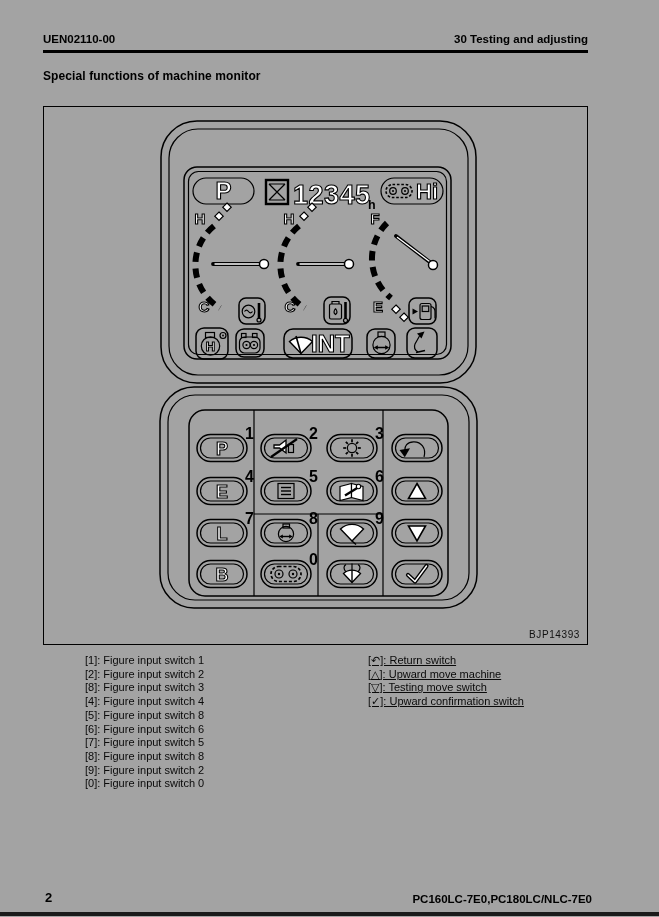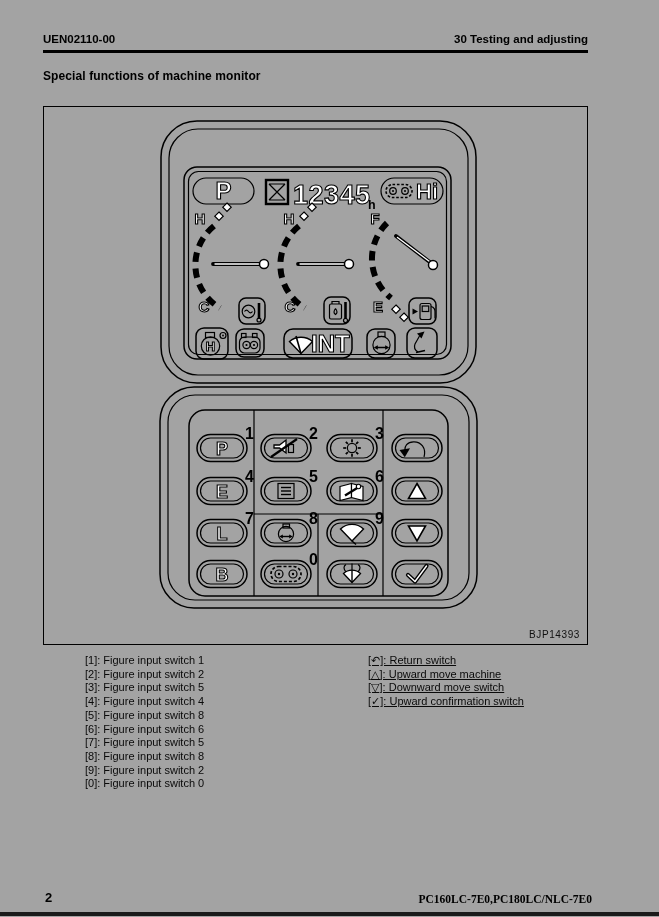--- a/index.html
+++ b/index.html
@@ -11,21 +11,21 @@
   .hdr-rule{left:43px;top:50px;width:545px;height:3px;background:#000;}
   .title{left:43px;top:69px;font-size:12px;font-weight:bold;letter-spacing:0.1px;}
   .figbox{left:43px;top:106px;width:545px;height:539px;border:1.5px solid #000;box-sizing:border-box;}
   .figcode{right:7px;bottom:4px;font-size:10px;letter-spacing:0.6px;color:#111;padding-left:6px;}
   .monitor-svg{left:115px;top:13px;}
   .legend{font-size:11px;line-height:13.7px;color:#0a0a0a;}
   .legend div{white-space:nowrap;padding-left:40px;}
   .legend-left{left:45px;top:654px;}
   .legend-right{left:328px;top:654px;text-decoration:underline;}
   .ftr-num{left:45px;top:890px;font-size:13px;font-weight:bold;}
-  .ftr-model{left:43px;top:893px;width:549px;text-align:right;font-size:11.5px;font-weight:bold;font-family:Liberation Serif, serif;}
+  .ftr-model{left:43px;top:893px;width:549px;text-align:right;font-size:11.5px;font-weight:bold;}
   .ftr-rule{left:0;top:912px;width:659px;height:4px;background:#1a1a1a;}
   
   .ln{fill:none;stroke:#000;stroke-width:1.5px;}
   .thin{fill:none;stroke:#000;stroke-width:1.2px;}
   .ot{fill:#fff;stroke:#000;stroke-width:1.1px;font-weight:bold;font-family:"Liberation Sans","DejaVu Sans",sans-serif;}
   .st{fill:#000;stroke:none;font-weight:bold;font-family:"Liberation Sans","DejaVu Sans",sans-serif;}
   .dashes{fill:none;stroke:#000;stroke-width:6px;stroke-dasharray:9.5 6.5;}
   .wfill{fill:#fff;stroke:#000;}
 </style>
 </head>
@@ -336,34 +336,34 @@
         </g>
       </g>
     </svg>
 
     <div class="abs figcode">BJP14393</div>
   </div>
 
   <div class="abs legend legend-left">
     <div>[1]: Figure input switch 1</div>
     <div>[2]: Figure input switch 2</div>
-    <div>[3]: Figure input switch 5</div>
+    <div>[8]: Figure input switch 3</div>
     <div>[4]: Figure input switch 4</div>
     <div>[5]: Figure input switch 8</div>
     <div>[6]: Figure input switch 6</div>
     <div>[7]: Figure input switch 5</div>
     <div>[8]: Figure input switch 8</div>
     <div>[9]: Figure input switch 2</div>
     <div>[0]: Figure input switch 0</div>
   </div>
 
   <div class="abs legend legend-right">
     <div>[↶]: Return switch</div>
     <div>[△]: Upward move machine</div>
-    <div>[▽]: Downward move switch</div>
+    <div>[▽]: Testing move switch</div>
     <div>[✓]: Upward confirmation switch</div>
   </div>
 
   <div class="abs ftr-num">2</div>
   <div class="abs ftr-model">PC160LC-7E0,PC180LC/NLC-7E0</div>
   <div class="abs ftr-rule"></div>
 
 </div>
 
 </body></html>

